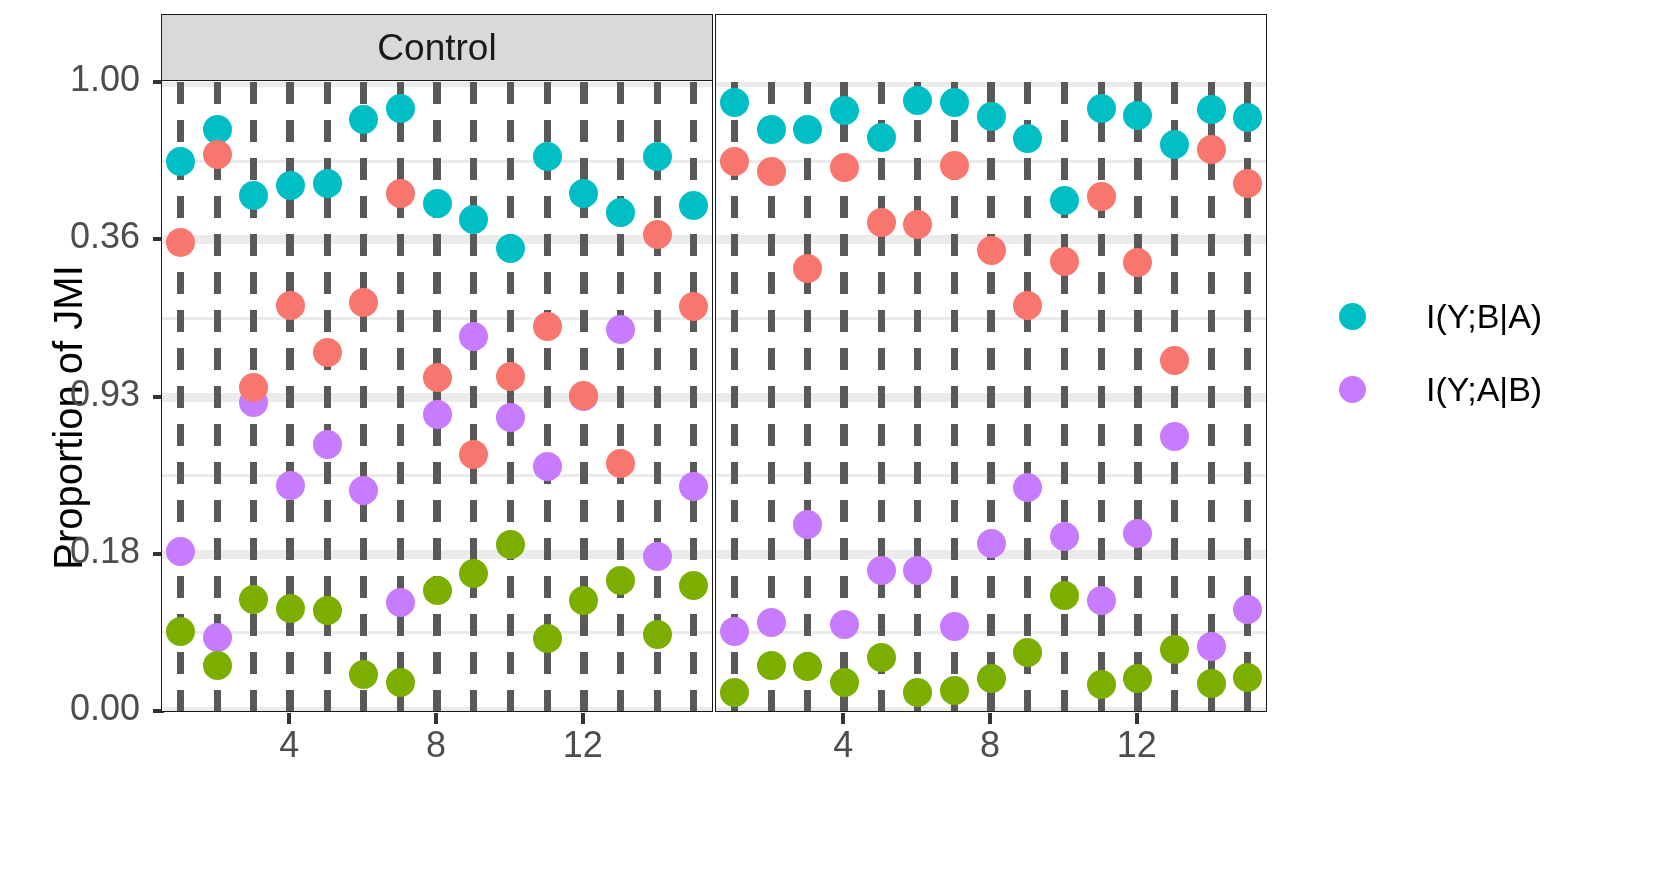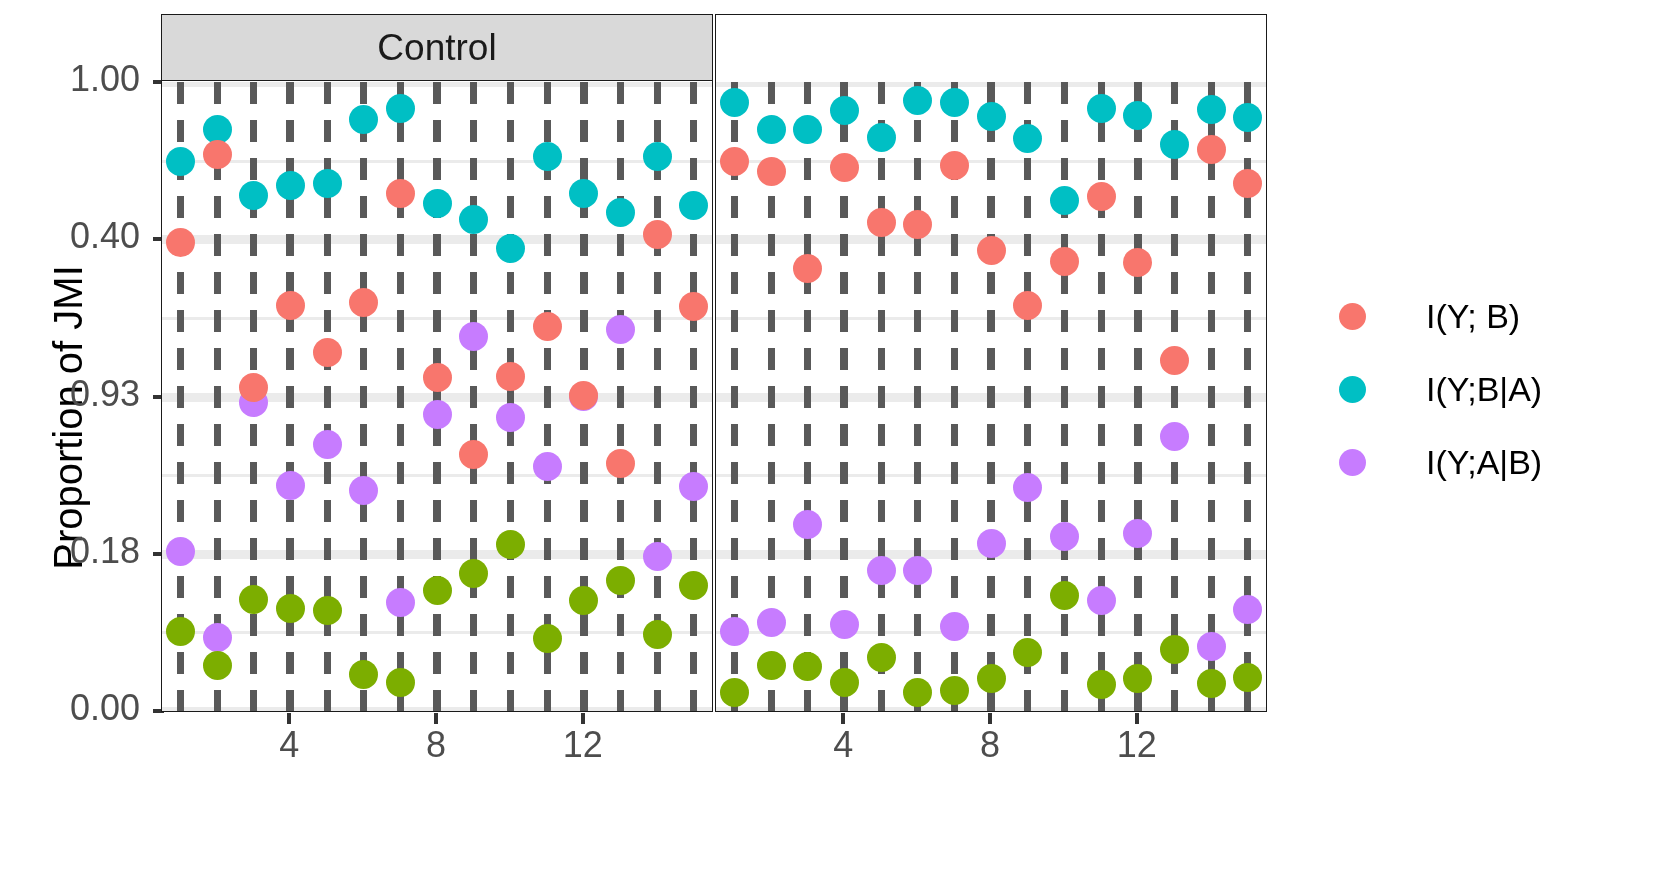--- a/index.html
+++ b/index.html
@@ -123,21 +123,21 @@
 </head>
 <body>
 
 <div id="root">
 
   <div class="ylab">Proportion of JMI</div>
 
   <div id="yticks">
       <div class="ytick" style="top: 61px; left: 0px; width: 140px;">1.00</div>
       <div class="ytickmark" style="top: 80px;"></div>
-      <div class="ytick" style="top: 218.25px; left: 0px; width: 140px;">0.40</div>
+      <div class="ytick" style="top: 218.25px; left: 0px; width: 140px;">0.36</div>
       <div class="ytickmark" style="top: 237.25px;"></div>
       <div class="ytick" style="top: 375.5px; left: 0px; width: 140px;">0.93</div>
       <div class="ytickmark" style="top: 394.5px;"></div>
       <div class="ytick" style="top: 532.75px; left: 0px; width: 140px;">0.18</div>
       <div class="ytickmark" style="top: 551.75px;"></div>
       <div class="ytick" style="top: 690px; left: 0px; width: 140px;">0.00</div>
       <div class="ytickmark" style="top: 709px;"></div>
     </div>
 
   <div class="panel" id="panelControl">
@@ -331,26 +331,20 @@
       <div class="xtickmark" style="left: 988px;"></div>
       <div class="xtick" style="left: 990px;">8</div>
       <div class="xtickmark" style="left: 1134.67px;"></div>
       <div class="xtick" style="left: 1136.67px;">12</div>
     </div>
 
 
   <div id="legend">
       <div class="legrow">
         <div class="legkey">
-          <div class="legdot" style="background: rgb(248, 118, 109);"></div>
-        </div>
-        <div class="leglabel">I(Y; B)</div>
-      </div>
-      <div class="legrow">
-        <div class="legkey">
           <div class="legdot" style="background: rgb(0, 191, 196);"></div>
         </div>
         <div class="leglabel">I(Y;B|A)</div>
       </div>
       <div class="legrow">
         <div class="legkey">
           <div class="legdot" style="background: rgb(199, 124, 255);"></div>
         </div>
         <div class="leglabel">I(Y;A|B)</div>
       </div>

